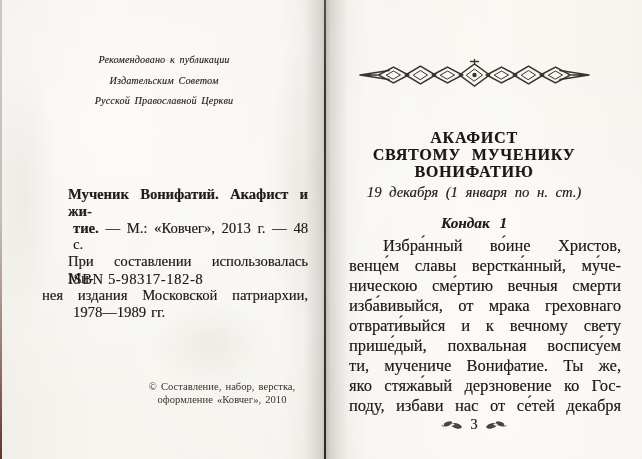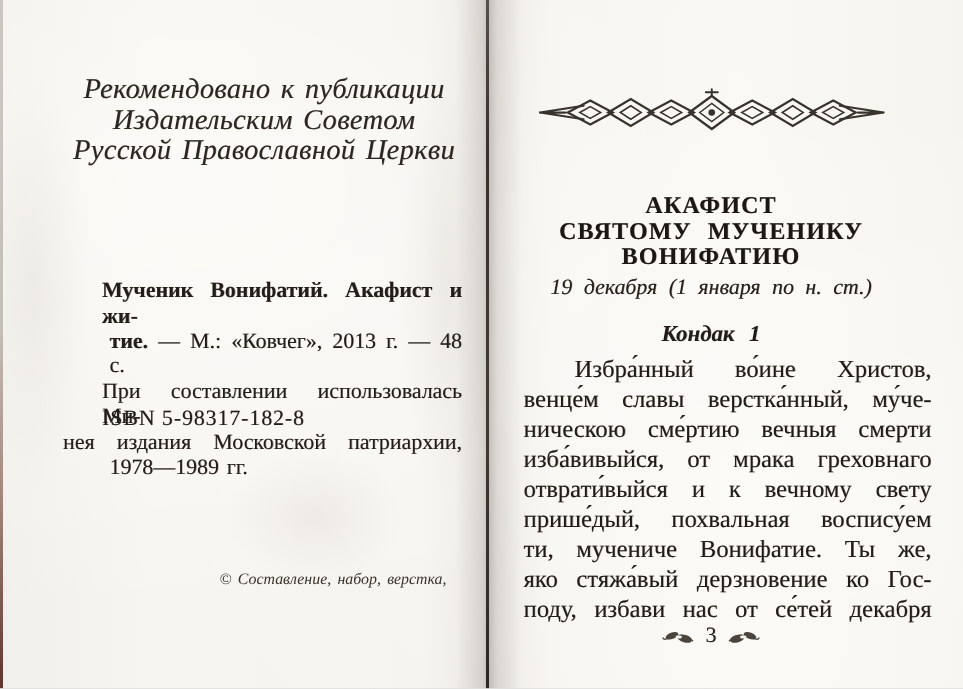--- a/index.html
+++ b/index.html
@@ -21,32 +21,32 @@
     background:linear-gradient(180deg,rgba(150,145,138,.45),rgba(125,115,105,.4) 48%,rgba(105,55,42,.6) 74%,rgba(78,34,26,.9));}
   .ghost{position:absolute;pointer-events:none;
     background:radial-gradient(ellipse,rgba(186,180,164,.16),rgba(186,180,164,0) 70%);border-radius:50%;}
   .g1{left:-14px;top:50px;width:72px;height:280px;}
   .g2{left:266px;top:36px;width:64px;height:300px;}
   .g3{left:150px;top:300px;width:120px;height:90px;}
   
   .line{text-align:justify;text-align-last:justify;}
   .line.last{text-align-last:left;margin-left:31px;}
   
-  .rec{position:absolute;left:40px;top:50px;width:272px;font-style:italic;
-    font-size:19px;line-height:20.5px;color:#2c2620;letter-spacing:.2px;word-spacing:2px;}
+  .rec{position:absolute;left:28px;top:50px;width:272px;font-style:italic;
+    font-size:10px;line-height:20.5px;color:#2c2620;letter-spacing:.2px;word-spacing:2px;}
   .rec .line{text-align:center;text-align-last:center;}
   .bib{position:absolute;left:42px;top:186px;width:266px;
     font-size:14.6px;line-height:16.8px;word-spacing:1.5px;color:#221d18;}
   .bib .ind{padding-left:26px;}
   .b{font-weight:700;}
   .isbn{position:absolute;left:68px;top:271px;font-size:14.6px;
     letter-spacing:.6px;color:#221d18;}
   .copyright{position:absolute;left:138px;top:381px;width:168px;
     font-size:10.6px;line-height:12.6px;color:#3a332c;word-spacing:1.5px;}
-  .copyright .line{text-align:left;text-align-last:center;font-style:italic;}
+  .copyright .line{text-align:left;text-align-last:center;}
   
   .orn-band{position:absolute;left:349px;top:58px;width:250px;text-align:center;}
   .title{position:absolute;left:349px;top:129px;width:250px;
     font-weight:700;font-size:16px;line-height:17.2px;letter-spacing:.8px;
     word-spacing:6px;color:#1b1713;}
   .title .line{text-align:left;text-align-last:center;}
   .date-line{position:absolute;left:349px;top:184px;width:250px;text-align:center;
     font-style:italic;font-size:14.6px;word-spacing:4px;color:#262019;}
   .kondak{position:absolute;left:349px;top:214px;width:250px;text-align:center;
     font-style:italic;font-weight:700;font-size:15.2px;word-spacing:6px;color:#201b16;}
@@ -80,20 +80,21 @@
         <div class="line last"><span class="b">тие.</span><span> — М.: «Ковчег», 2013 г. — 48 с.</span></div>
         <div class="line ind"><span>При составлении использовалась Ми-</span></div>
         <div class="line"><span>нея издания Московской патриархии,</span></div>
         <div class="line last"><span>1978—1989 гг.</span></div>
       </div>
 
     <div class="isbn ink">ISBN 5-98317-182-8</div>
 
     <div class="copyright">
         <div class="line"><span>© Составление, набор, верстка,</span></div>
+        <div class="line"><span>оформление «Ковчег», 2010</span></div>
       </div>
   </div>
 
   <div class="gutter-shade"></div>
   <div class="gutter-line"></div>
   <div class="left-edge"></div>
 
   <div>
 
     <div class="orn-band">

